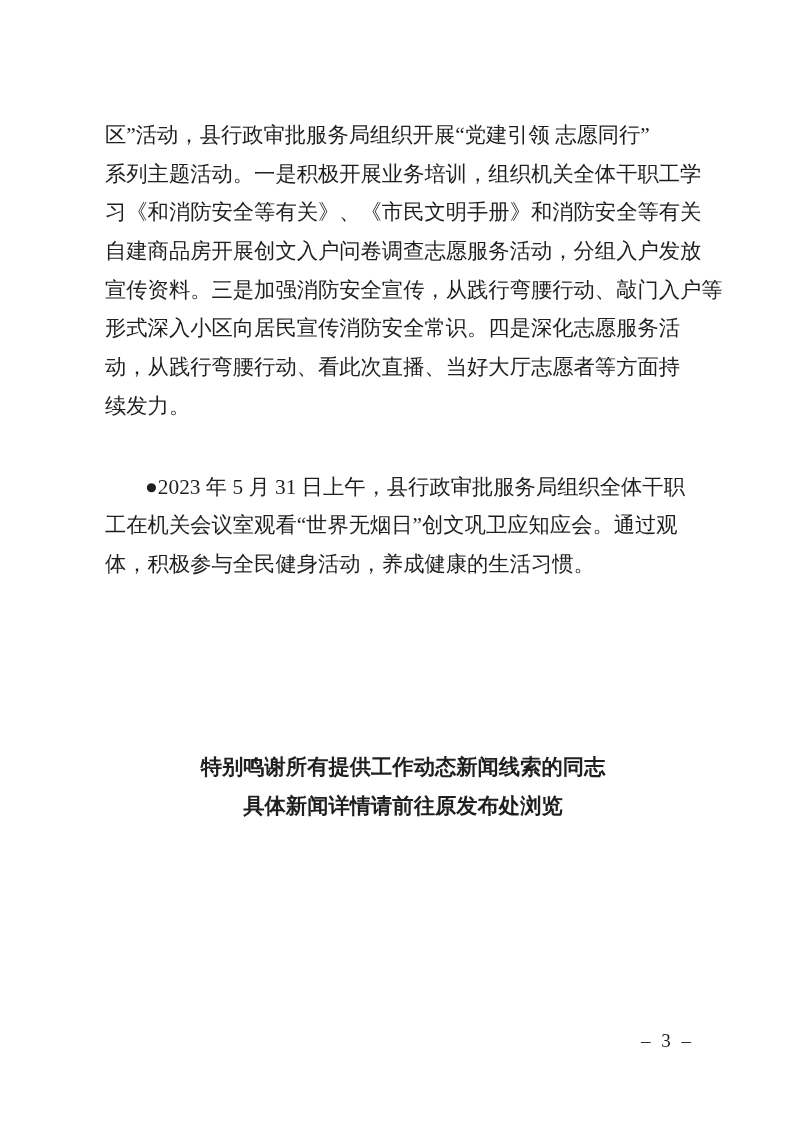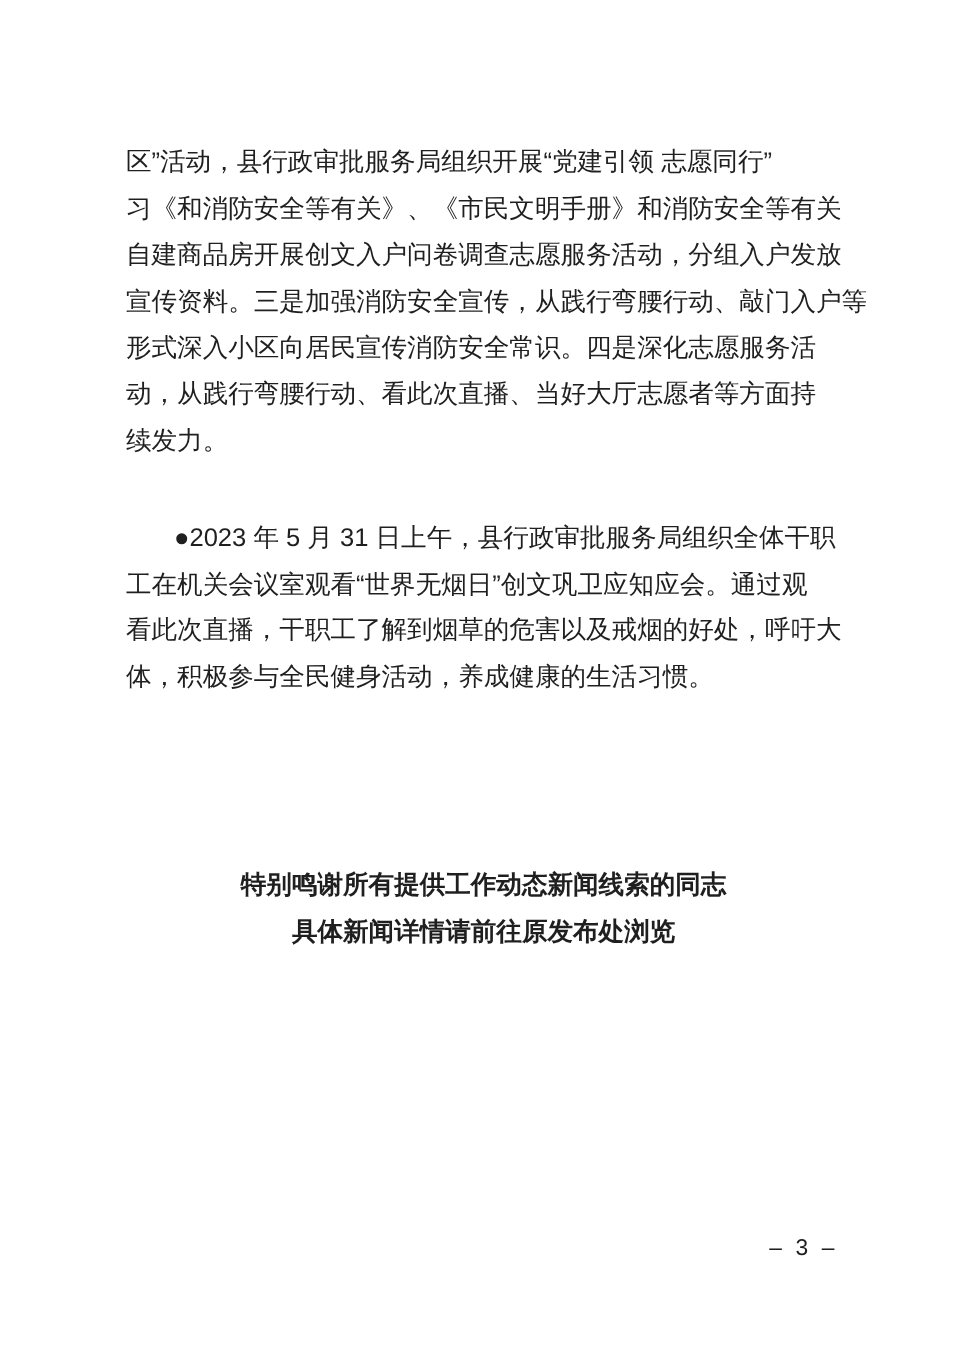--- a/index.html
+++ b/index.html
@@ -6,21 +6,21 @@
     margin: 0;
     padding: 0;
     background: #ffffff;
   }
   .page {
     position: relative;
     width: 794px;
     height: 1122px;
     background: #ffffff;
     overflow: hidden;
-    font-family: Liberation Sans, sans-serif;
+    font-family: Liberation Serif, serif;
     color: #1f1f1f;
   }
   .body-text {
     position: absolute;
     left: 105px;
     top: 116px;
     width: 600px;
   }
   .t-line {
     height: 38.7px;
@@ -29,21 +29,21 @@
     white-space: pre;
     letter-spacing: 0px;
   }
   .t-line.indent {
     text-indent: 40px;
     margin-top: 42px;
   }
   .closing {
     position: absolute;
     left: 105px;
-    top: 718px;
+    top: 748px;
     width: 596px;
     text-align: center;
     font-weight: bold;
   }
   .closing .t-line {
     white-space: pre;
   }
   .page-number {
     position: absolute;
     top: 1030px;
@@ -55,29 +55,29 @@
     color: #1f1f1f;
   }
 </style>
 </head>
 <body>
 
 <div class="page">
 
   <div class="body-text">
     <div class="t-line">区”活动，县行政审批服务局组织开展“党建引领 志愿同行”</div>
+    <div class="t-line">系列主题活动。一是积极开展业务培训，组织机关全体干职工学</div>
     <div class="t-line">习《和消防安全等有关》、《市民文明手册》和消防安全等有关</div>
     <div class="t-line">自建商品房开展创文入户问卷调查志愿服务活动，分组入户发放</div>
     <div class="t-line">宣传资料。三是加强消防安全宣传，从践行弯腰行动、敲门入户等</div>
     <div class="t-line">形式深入小区向居民宣传消防安全常识。四是深化志愿服务活</div>
     <div class="t-line">动，从践行弯腰行动、看此次直播、当好大厅志愿者等方面持</div>
     <div class="t-line">续发力。</div>
     <div class="t-line indent">●2023 年 5 月 31 日上午，县行政审批服务局组织全体干职</div>
     <div class="t-line">工在机关会议室观看“世界无烟日”创文巩卫应知应会。通过观</div>
-    <div class="t-line">看此次直播，干职工了解到烟草的危害以及戒烟的好处，呼吁大</div>
     <div class="t-line">体，积极参与全民健身活动，养成健康的生活习惯。</div>
   </div>
 
   <div class="closing">
     <div class="t-line">特别鸣谢所有提供工作动态新闻线索的同志</div>
     <div class="t-line">具体新闻详情请前往原发布处浏览</div>
   </div>
 
   <div class="page-number">– 3 –</div>
 

